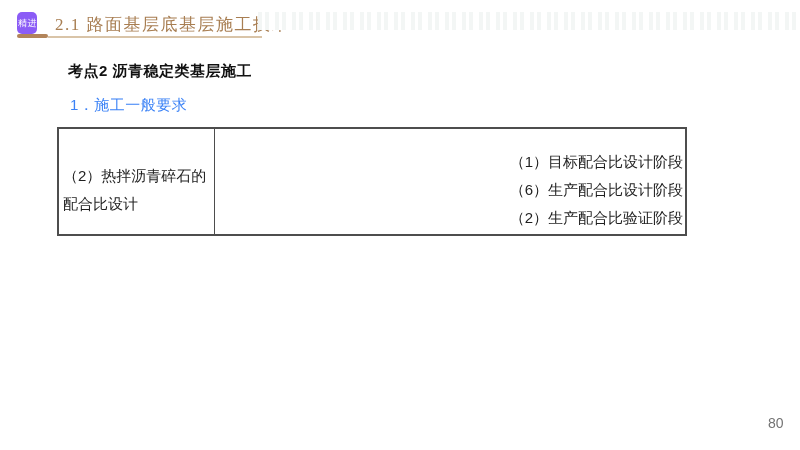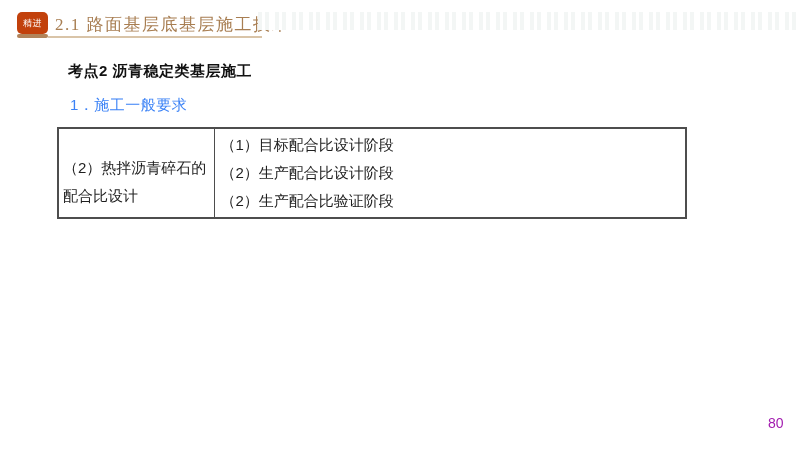--- a/index.html
+++ b/index.html
@@ -9,24 +9,24 @@
     width: 800px; height: 450px;
     background: #ffffff;
     overflow: hidden;
     font-family: "Liberation Sans", sans-serif;
     color: #1f1f1f;
   }
 
   
   .hdr-badge {
     position: absolute; left: 17px; top: 12px;
-    width: 31px; height: 22px;
-    background: #c2410c;
+    width: 20px; height: 22px;
+    background: #8b5cf6;
     border-radius: 5px;
-    display: flex; align-items: center; justify-content: center;
+    display: flex; align-items: center; justify-content: flex-end;
     color: #ffffff;
     font-size: 9px;
     letter-spacing: 0.5px;
   }
   .hdr-title {
     position: absolute; left: 55px; top: 13px;
     font-family: "Liberation Serif", "DejaVu Serif", serif;
     font-size: 17px;
     color: #a87e52;
     letter-spacing: 1.5px;
@@ -82,29 +82,29 @@
     border: 1px solid #4d4d4d;
   }
   table.content-table { border: 2px solid #4d4d4d; }
   table.content-table td {
     vertical-align: middle;
     font-size: 15px;
     color: #1f1f1f;
     line-height: 28px;
   }
   td.label-cell  { width: 156px; padding: 19px 2px 2px 4px; }
-  td.content-cell { padding: 2px 2px 2px 6px; }
+  td.content-cell { padding: 19px 2px 2px 6px; text-align: right; }
   tr.row-1 { height: 88px; }
   tr.row-2 { height: 52px; }
 
   
   .page-number {
     position: absolute; left: 768px; top: 415px;
     font-size: 14px;
-    color: #a21caf;
+    color: #737373;
   }
 </style>
 </head>
 <body>
 
 <div class="hdr-badge">
   <span>精进</span>
 </div>
 <div class="hdr-title">2.1 路面基层底基层施工技术</div>
 <div class="hdr-bar-thick"></div>
@@ -113,20 +113,20 @@
 
 <div class="topic-title">考点2 沥青稳定类基层施工</div>
 <div class="section-title">1．施工一般要求</div>
 
 <table class="content-table">
   <tbody>
       <tr class="row-1">
     <td class="label-cell">（2）热拌沥青碎石的配合比设计</td>
     <td class="content-cell">
       <div>（1）目标配合比设计阶段</div>
-      <div>（2）生产配合比设计阶段</div>
+      <div>（6）生产配合比设计阶段</div>
       <div>（2）生产配合比验证阶段</div>
     </td>
   </tr>
 </tbody>
   </table>
 
 <div class="page-number">80</div>
 
 </body></html>

